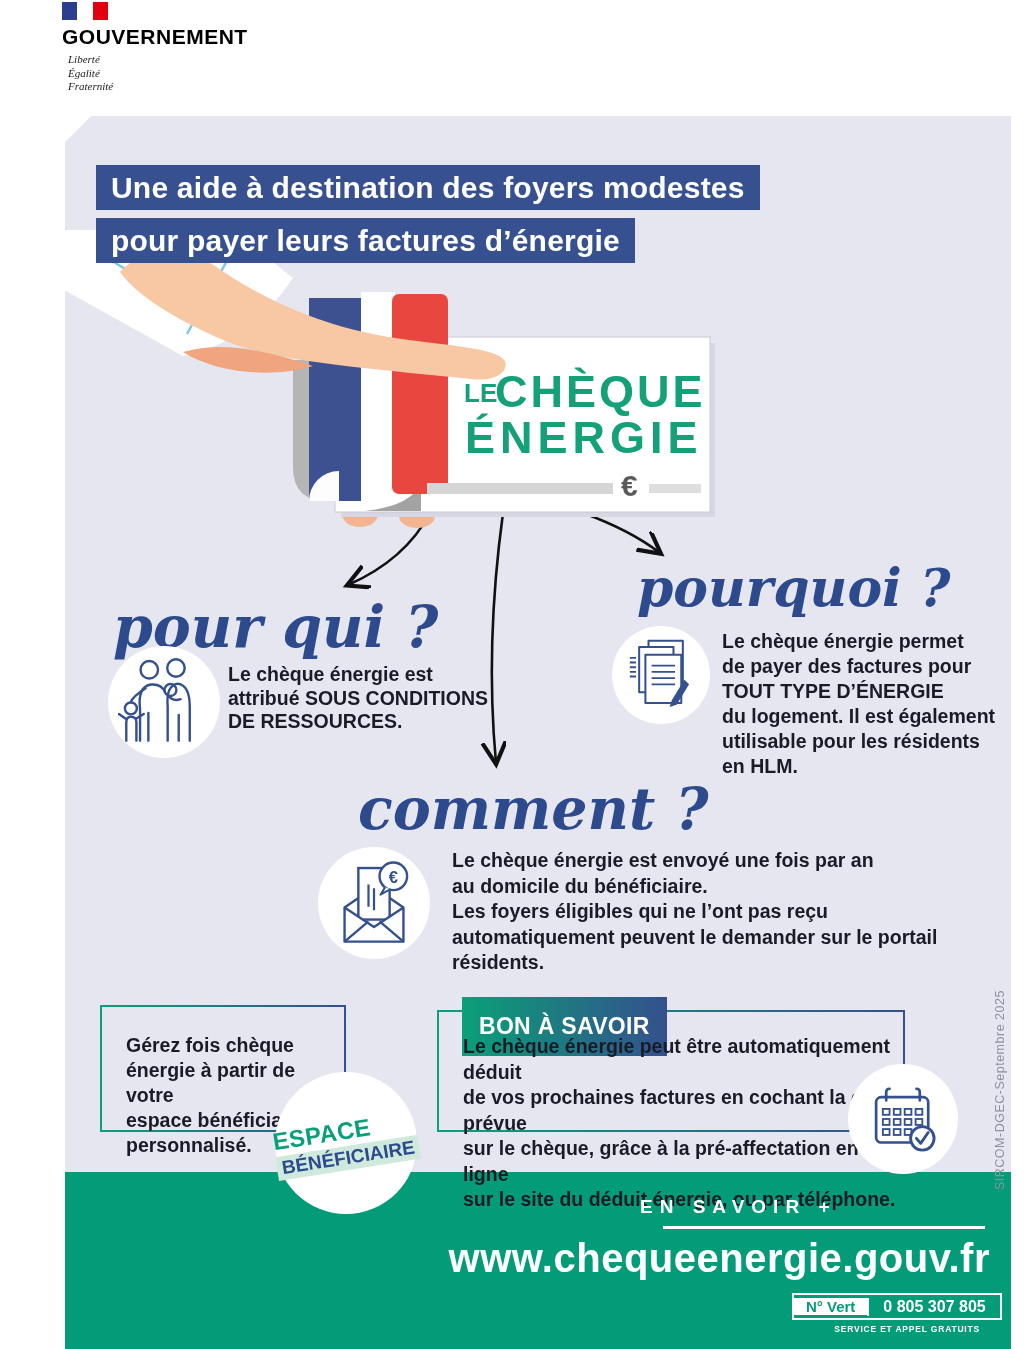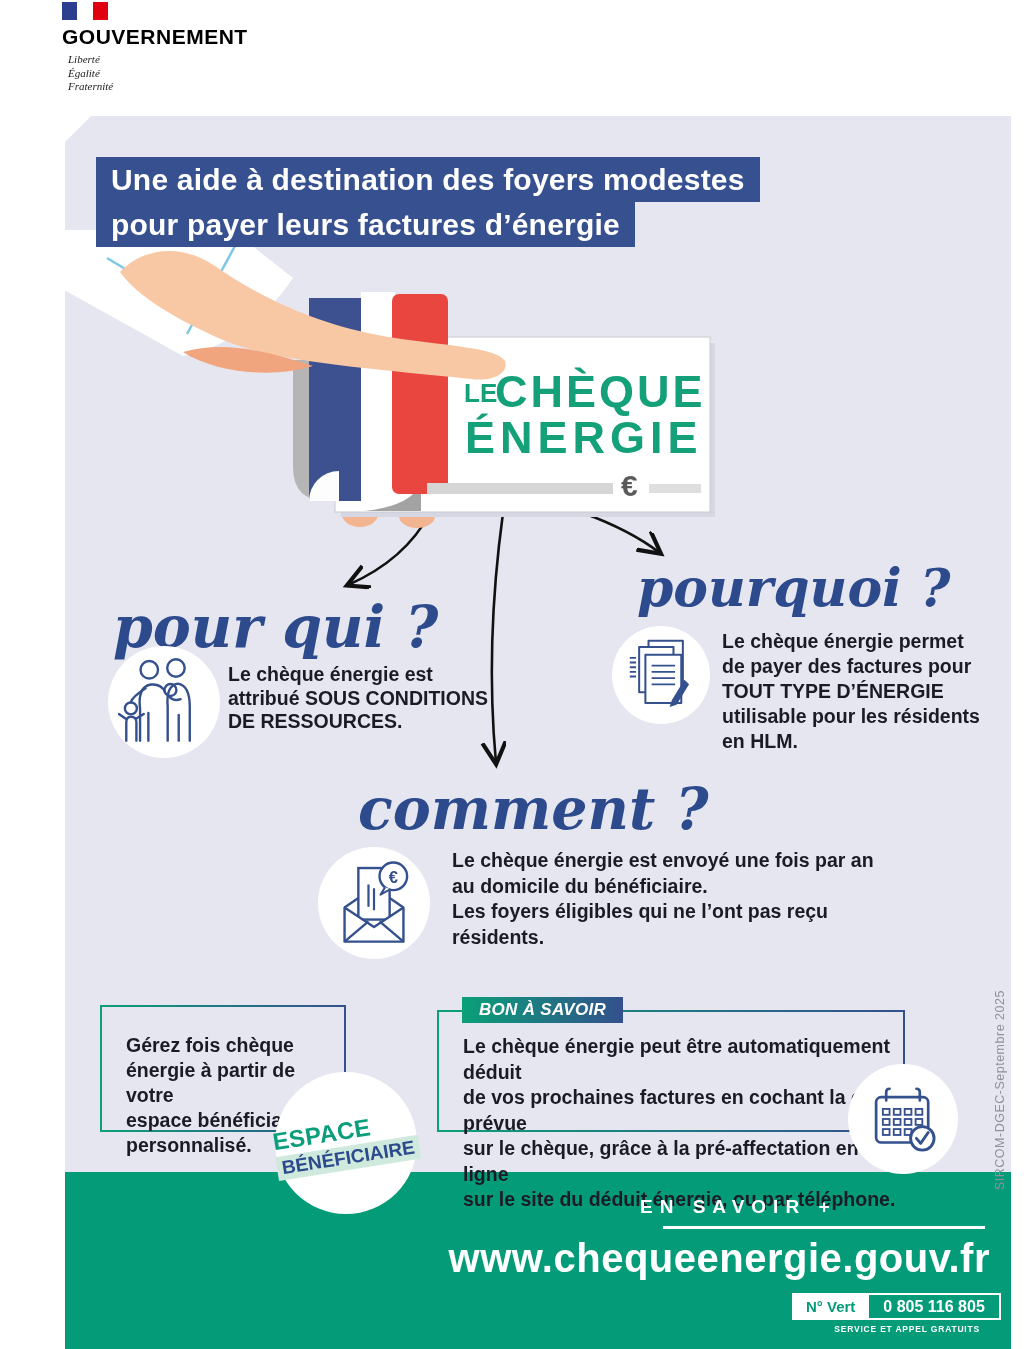--- a/index.html
+++ b/index.html
@@ -21,21 +21,21 @@
   .panel {
     position:absolute; left:65px; top:116px; width:959px; height:1233px;
     background:#e6e6f1;
     clip-path:polygon(0 26px, 26px 0, 100% 0, 100% 100%, 0 100%);
   }
   .footer-band { position:absolute; left:65px; top:1172px; width:959px; height:177px; background:#049c78; }
   
   .banner { position:absolute; left:96px; top:157px; z-index:5; }
   .banner div {
     width:fit-content; background:#37508f; color:#fff; font-weight:800;
-    font-size:30px; padding:0 15px; line-height:45px; letter-spacing:.2px;
+    font-size:30px; padding:0 15px; line-height:45px; letter-spacing:.2px;margin-top:8px;
   }
   
   .illu { position:absolute; left:65px; top:230px; z-index:4; }
   .arrows { position:absolute; left:300px; top:505px; z-index:3; }
   
   .h-script {
     position:absolute; z-index:4; color:#2c4a8c; font-family:"DejaVu Serif", serif;
     font-style:italic; font-weight:bold;
   }
   .h-pourqui { left:113px; top:593px; font-size:57px; }
@@ -52,39 +52,39 @@
   .bt-pourqui { left:228px; top:663px; line-height:23.5px; }
   .bt-pourquoi { left:722px; top:629px; line-height:25px; }
   .bt-comment { left:452px; top:848px; line-height:25.5px; }
   .body-txt b { font-weight:800; }
   
   .gbox { position:absolute; border:2px solid; border-image:linear-gradient(90deg,#0aa078,#34508d) 1; z-index:4; }
   .box-manage { left:100px; top:1005px; width:246px; height:127px; }
   .box-manage .txt { position:absolute; left:24px; top:26px; color:#1b1b26; font-size:19.5px; font-weight:700; line-height:25px; }
   .box-bon { left:437px; top:1010px; width:468px; height:122px; }
   .bon-label {
-    position:absolute; left:23px; top:-15px; padding:3px 17px;
+    position:absolute; left:23px; top:-15px; padding:16px 17px;
     background:linear-gradient(90deg,#0aa078,#34508d); color:#fff;
-    font-style:italic; font-weight:800; font-size:17px; letter-spacing:.3px;
+    font-weight:800; font-size:23px; letter-spacing:.3px;
   }
   .box-bon .txt { position:absolute; left:24px; top:22px; color:#1b1b26; font-size:19.5px; font-weight:700; line-height:25.5px; }
   
   .espace-badge {
     position:absolute; left:275px; top:1072px; width:142px; height:142px;
     background:#fff; border-radius:50%; z-index:7;
     display:flex; align-items:center; justify-content:center;
   }
   .espace-rot { transform:rotate(-9deg); }
   .espace-l1 { color:#0a9f7a; font-weight:900; font-size:24px; letter-spacing:.3px; }
   .espace-l2 { display:inline-block; background:#cfeadc; color:#2d4a8c; font-weight:900; font-size:19px; padding:1px 5px; margin-top:1px; }
   
   .f-more { position:absolute; left:640px; top:1196px; width:345px; text-align:left; color:#fff; font-weight:800; font-size:19px; letter-spacing:7px; z-index:6; }
   .f-line { position:absolute; left:663px; top:1226px; width:322px; height:3px; background:#fff; z-index:6; }
   .f-url { position:absolute; left:65px; top:1236px; width:925px; text-align:right; color:#fff; font-weight:600; font-size:40px; letter-spacing:.5px; z-index:6; }
-  .f-badge { position:absolute; left:792px; top:1293px; height:27px; display:flex; border:2px solid #fff; z-index:6; }
+  .f-badge { position:absolute; left:792px; top:1293px; height:27px; display:flex; border:2px solid #fff; z-index:6;align-items:center; }
   .f-badge .cell1 { background:#fff; color:#049c78; font-weight:700; font-size:15px; padding:0 12px; display:flex; align-items:center; }
   .f-badge .cell2 { background:#049c78; color:#fff; font-weight:800; font-size:16px; padding:0 14px; display:flex; align-items:center; border-left:2px solid #fff; }
   .f-note { position:absolute; left:700px; top:1324px; width:280px; text-align:right; color:#fff; font-weight:700; font-size:8.5px; letter-spacing:.8px; z-index:6; }
   
   .side-note {
     position:absolute; left:993px; top:980px; height:210px; z-index:6;
     writing-mode:vertical-rl; transform:rotate(180deg);
     color:#90909c; font-size:12.5px; letter-spacing:.5px;
   }
 </style>
@@ -235,28 +235,30 @@
   <div class="body-txt bt-pourqui">
     <div>Le chèque énergie est</div>
     <div><span>attribué </span><b>SOUS CONDITIONS</b></div>
     <div><b>DE RESSOURCES.</b></div>
   </div>
 
   <div class="body-txt bt-pourquoi">
     <div>Le chèque énergie permet</div>
     <div>de payer des factures pour</div>
     <div><b>TOUT TYPE D’ÉNERGIE</b></div>
+    <div>du logement. Il est également</div>
     <div>utilisable pour les résidents</div>
     <div>en HLM.</div>
   </div>
 
   <div class="body-txt bt-comment">
     <div>Le chèque énergie est envoyé une fois par an</div>
     <div>au domicile du bénéficiaire.</div>
     <div>Les foyers éligibles qui ne l’ont pas reçu</div>
+    <div>automatiquement peuvent le demander sur le portail</div>
     <div>résidents.</div>
   </div>
 
   <div class="gbox box-manage">
     <div class="txt">
       <div>Gérez fois chèque</div>
       <div>énergie à partir de votre</div>
       <div>espace bénéficiaire</div>
       <div>personnalisé.</div>
     </div>
@@ -277,19 +279,19 @@
       <div>sur le chèque, grâce à la pré-affectation en ligne</div>
       <div>sur le site du déduit énergie, ou par téléphone.</div>
     </div>
   </div>
 
   <div class="f-more">EN SAVOIR +</div>
   <div class="f-line"></div>
   <div class="f-url">www.chequeenergie.gouv.fr</div>
   <div class="f-badge">
     <div class="cell1">N° Vert</div>
-    <div class="cell2">0 805 116 805</div>
+    <div class="cell2">0 805 307 805</div>
   </div>
   <div class="f-note">SERVICE ET APPEL GRATUITS</div>
 
   <div class="side-note">SIRCOM-DGEC-Septembre  2025</div>
 
 </div>
 
 </body></html>

